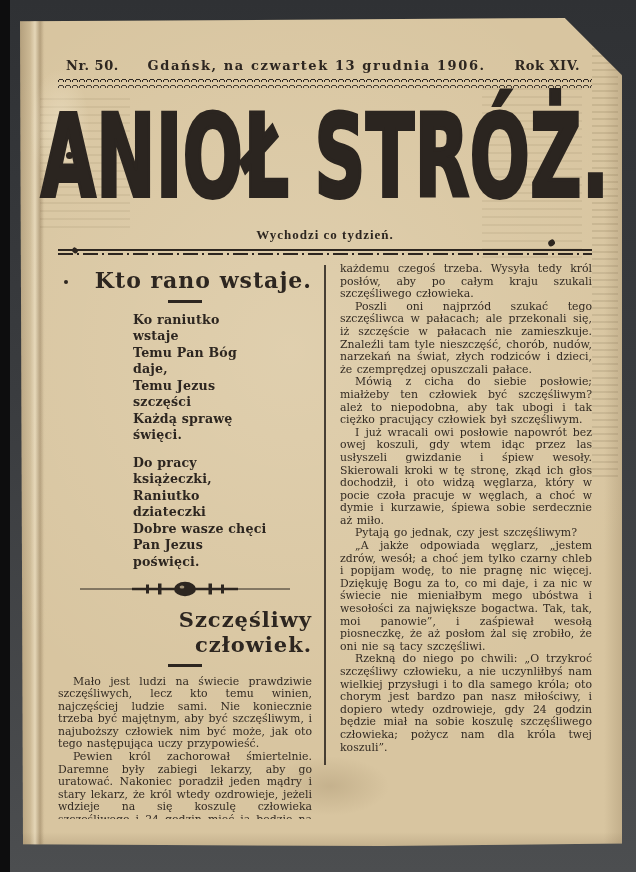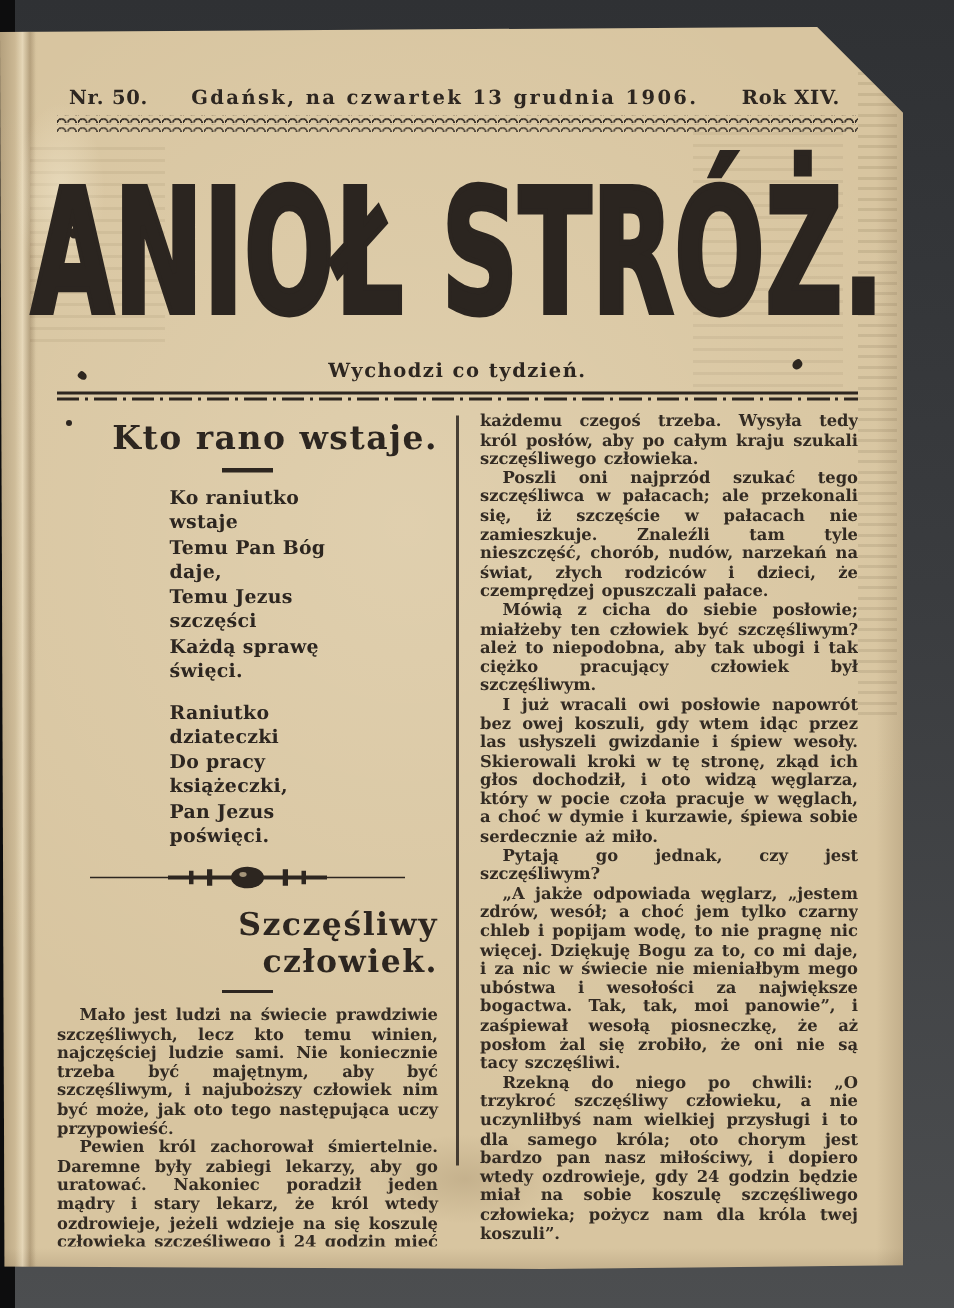--- a/index.html
+++ b/index.html
@@ -3,21 +3,21 @@
 <meta charset="utf-8">
 <style>
   html,body{margin:0;padding:0;}
   body{
     width:636px;height:872px;overflow:hidden;position:relative;
     background:linear-gradient(180deg,#2f3134 0%,#3a3c3f 45%,#4c4e50 100%);
     font-family:"DejaVu Serif","Liberation Serif",serif;
   }
   .left-strip{position:absolute;left:0;top:0;width:10px;height:872px;background:#0d0d0e;}
   .paper{
-    position:absolute;left:0;top:18px;width:602px;height:828px;
+    position:absolute;left:20px;top:18px;width:602px;height:828px;
     background:
       radial-gradient(ellipse 90% 70% at 45% 40%, rgba(255,248,230,0.20), rgba(0,0,0,0) 70%),
       linear-gradient(90deg, rgba(96,74,44,0.30) 0px, rgba(96,74,44,0.10) 10px, rgba(0,0,0,0) 26px),
       linear-gradient(270deg, rgba(96,74,44,0.18) 0px, rgba(0,0,0,0) 18px),
       linear-gradient(0deg, rgba(96,74,44,0.16) 0px, rgba(0,0,0,0) 14px),
       #d8c5a0;
     clip-path:polygon(0 0.4%, 90.5% 0, 100% 6.9%, 100% 99.7%, 60% 100%, 0.5% 99.8%);
     color:#2d2620;
   }
   .crease{position:absolute;left:10px;top:0;width:14px;height:100%;
@@ -26,47 +26,47 @@
   .content{padding:40px 30px 0 38px;position:relative;}
   
   .issue-row{display:flex;justify-content:space-between;align-items:baseline;
     font-size:13px;font-weight:bold;letter-spacing:.5px;padding:0 12px 0 8px;}
   .dateline{letter-spacing:1.6px;}
   .wavy{height:5px;background-image:radial-gradient(circle at 3px 5px, rgba(0,0,0,0) 2.1px, #2d2620 2.3px, #2d2620 3.1px, rgba(0,0,0,0) 3.4px);
     background-size:7px 5px;background-repeat:repeat-x;}
   .wavy2{margin-top:1px;opacity:.85;}
   .masthead-rules{margin-top:4px;}
   .masthead-title{
-    margin-top:19px;height:124px;display:flex;align-items:center;justify-content:center;overflow:visible;text-align:right;
+    margin-top:6px;height:124px;display:flex;align-items:center;justify-content:center;overflow:visible;text-align:right;
   }
   .masthead-title span{
     font-family:"DejaVu Sans","Liberation Sans",sans-serif;font-weight:bold;font-size:112px;line-height:1;
     white-space:nowrap;transform:scale(0.63,1.02);transform-origin:center;
     -webkit-text-stroke:4px #2b2520;color:#2b2520;letter-spacing:1px;
   }
   .subtitle{text-align:center;font-weight:bold;font-size:23px;margin-top:10px;letter-spacing:.4px;}
-  .frequency{text-align:center;font-weight:bold;font-size:13px;margin-top:9px;letter-spacing:1px;}
+  .frequency{text-align:center;font-weight:bold;font-size:13px;margin-top:9px;letter-spacing:1px;font-family:Liberation Serif, serif;}
   .double-rule{margin-top:6px;}
   .double-rule .solid{height:1.5px;background:#2d2620;}
   .double-rule .dashdot{margin-top:2.5px;height:2px;
     background:repeating-linear-gradient(90deg,#2d2620 0 15px, rgba(0,0,0,0) 15px 19px, #2d2620 19px 21px, rgba(0,0,0,0) 21px 25px);}
   
   .columns{display:flex;margin-top:8px;height:556px;overflow:hidden;position:relative;}
   .col{width:267px;box-sizing:border-box;}
   .col-left{padding-right:13px;}
   .col-right{padding-left:15px;}
   .col-divider{position:absolute;left:266px;top:2px;width:1.6px;height:500px;background:#2d2620;opacity:.85;}
   .section-heading{text-align:right;font-weight:bold;letter-spacing:1px;}
   .poem-heading{font-size:22px;margin-top:4px;}
   .article-heading{font-size:21px;margin-top:10px;}
   .short-rule{width:34px;height:2.5px;background:#2d2620;margin:7px auto 9px auto;}
   .poem{width:168px;margin:2px auto 0 auto;}
   .poem-line{font-size:12.6px;font-weight:bold;line-height:16.5px;letter-spacing:.2px;}
   .stanza{margin-bottom:11px;margin-left:32px;}
-  .body-par{margin:0;font-size:10.9px;line-height:12.6px;text-align:justify;text-indent:15px;letter-spacing:0;word-spacing:1px;font-weight:bold;color:#332b23;}
+  .body-par{margin:0;font-size:10.9px;line-height:12.6px;text-align:justify;text-indent:15px;letter-spacing:0;word-spacing:1px;font-weight:normal;color:#332b23;}
   .body-par.no-indent{text-indent:0;}
   .ornament{display:block;margin:2px auto 2px auto;}
   
   .ghost{position:absolute;pointer-events:none;}
   .ghost-lines-v{background:repeating-linear-gradient(180deg, rgba(92,74,48,0.35) 0 2px, rgba(0,0,0,0) 2px 7px);opacity:.35;filter:blur(.4px);}
   .ghost-lines-s{background:repeating-linear-gradient(180deg, rgba(92,74,48,0.30) 0 2px, rgba(0,0,0,0) 2px 8px);opacity:.25;filter:blur(.5px);}
   .stain{position:absolute;border-radius:50%;pointer-events:none;}
   .speck{position:absolute;background:#2d2620;border-radius:50%;pointer-events:none;}
 </style>
 </head>
@@ -119,22 +119,23 @@
         <div class="short-rule"></div>
 
         <div class="poem">
           <div class="stanza">
             <div class="poem-line">Ko raniutko wstaje</div>
             <div class="poem-line">Temu Pan Bóg daje,</div>
             <div class="poem-line">Temu Jezus szczęści</div>
             <div class="poem-line">Każdą sprawę święci.</div>
           </div>
           <div class="stanza">
+            <div class="poem-line">Do pracy książeczki,</div>
             <div class="poem-line">Raniutko dziateczki</div>
-            <div class="poem-line">Do pracy książeczki,</div>
+            <div class="poem-line">Dobre wasze chęci</div>
             <div class="poem-line">Pan Jezus poświęci.</div>
           </div>
         </div>
 
         <svg class="ornament" width="210" height="16" viewBox="0 0 210 16">
           <line x1="0" y1="8" x2="210" y2="8" stroke="#2d2620" stroke-width="1"></line>
           <line x1="52" y1="8" x2="158" y2="8" stroke="#2d2620" stroke-width="2.6"></line>
           <rect x="66" y="3.5" width="3" height="9" fill="#2d2620"></rect>
           <rect x="78" y="2.5" width="3.5" height="11" fill="#2d2620"></rect>
           <rect x="128.5" y="2.5" width="3.5" height="11" fill="#2d2620"></rect>

